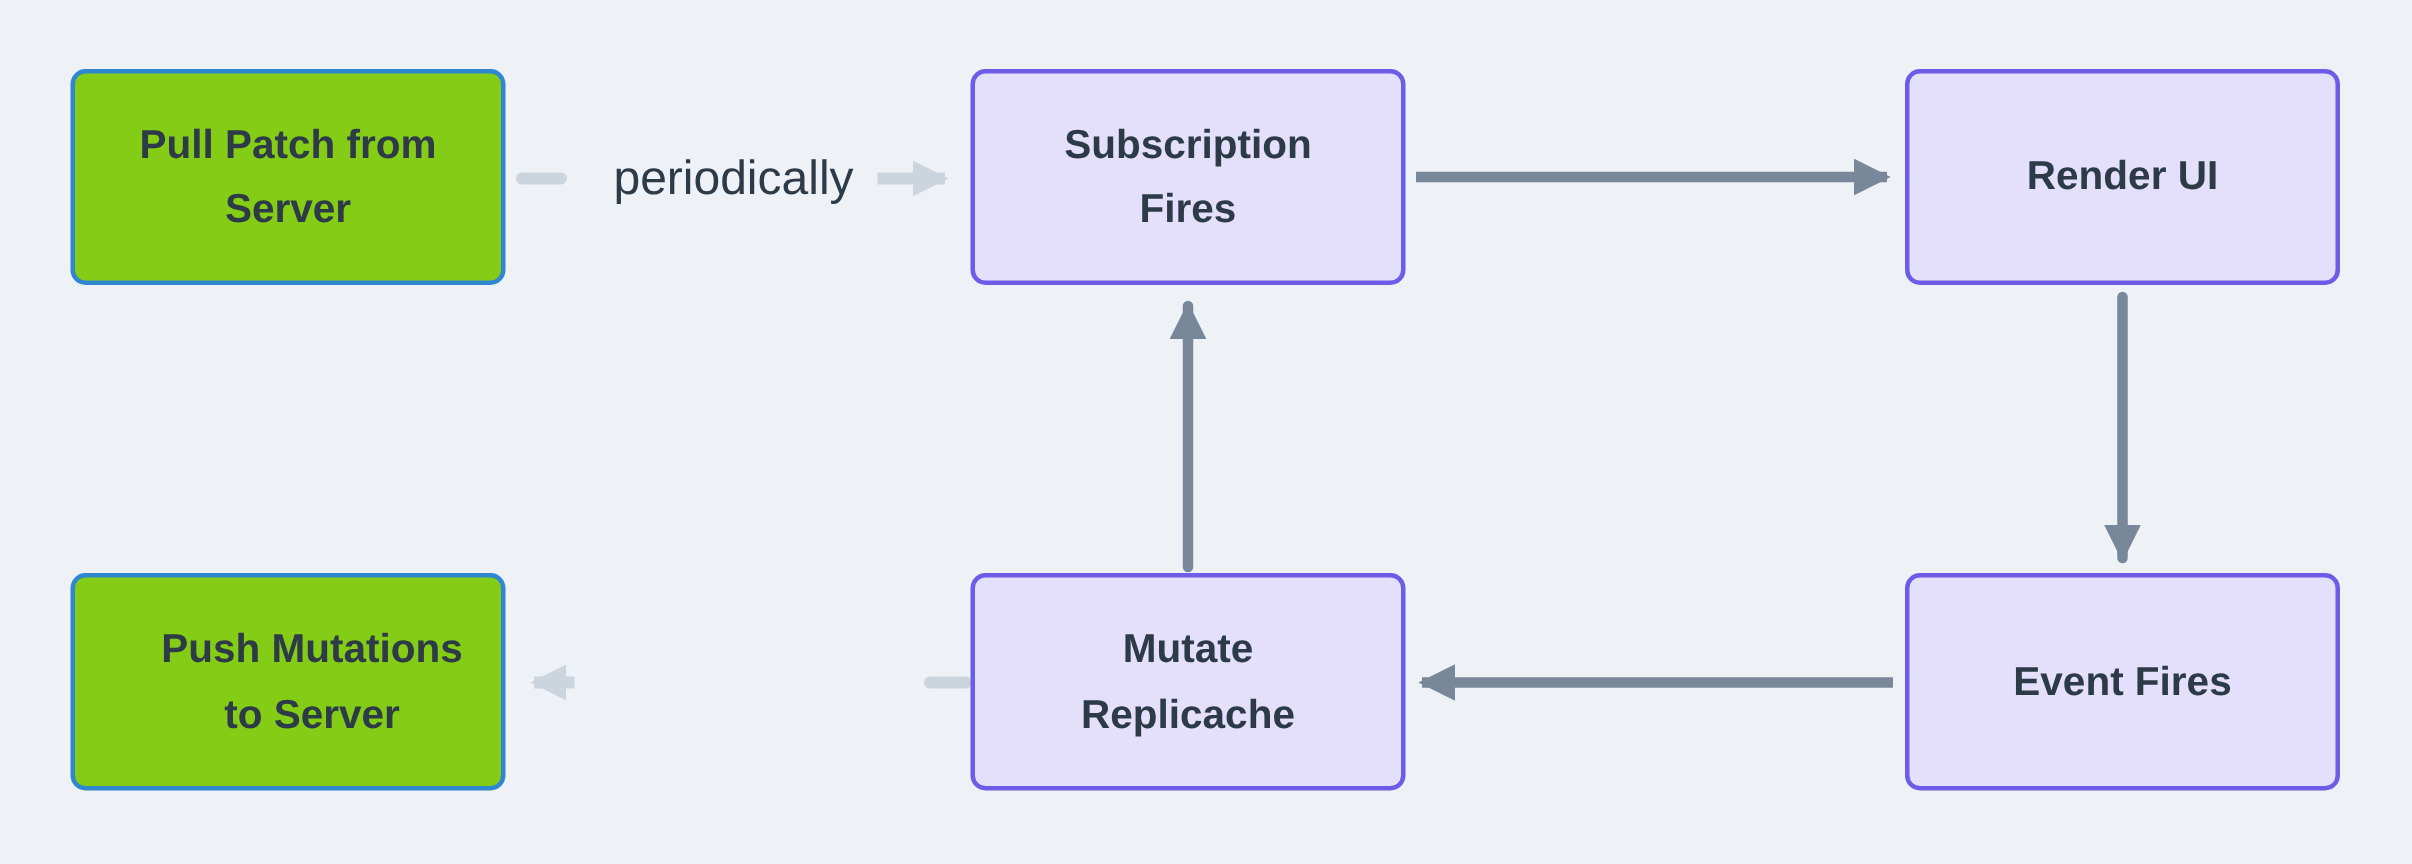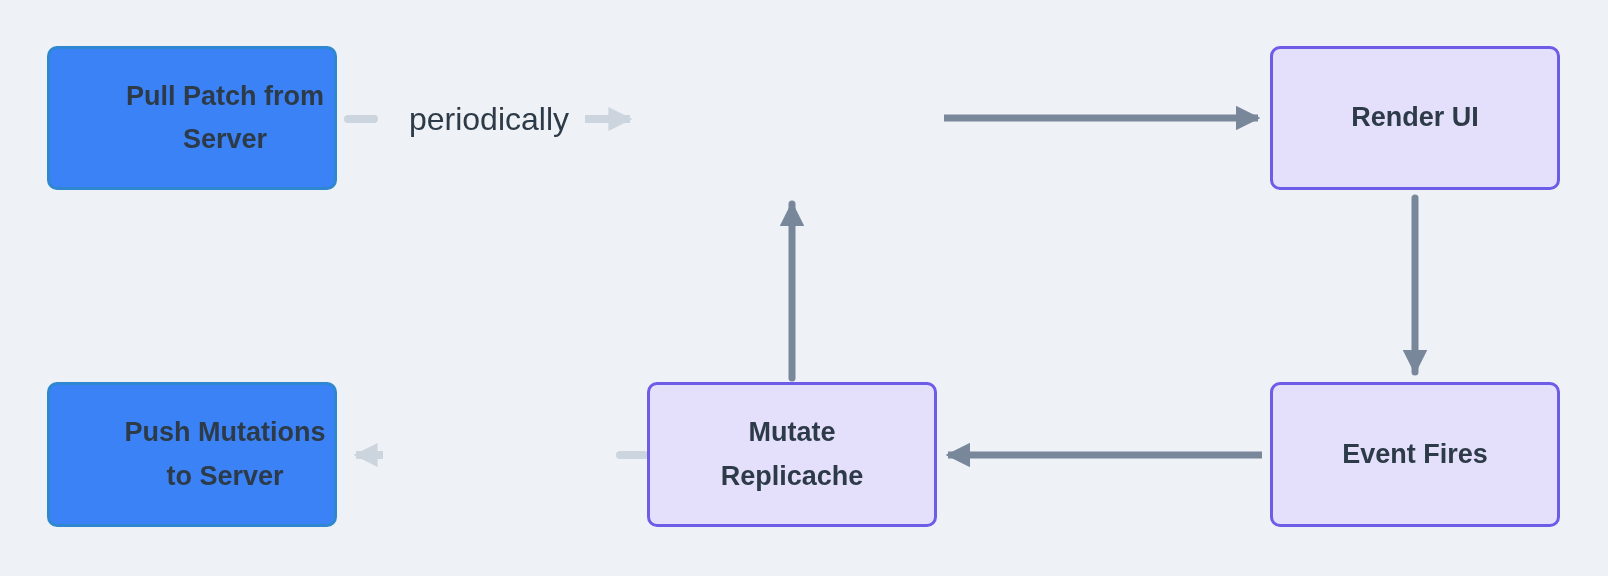--- a/index.html
+++ b/index.html
@@ -17,21 +17,21 @@
     border:3px solid;
     border-radius:10px;
     display:flex;align-items:center;justify-content:center;
     text-align:center;
     font-size:27px;
     font-weight:600;
     line-height:1.6;
     color:#2d3a47;
   }
   .node .lbl{max-width:218px;display:inline-block;}
-  .node.blue{background:#3b82f6;border-color:#2f87d0;justify-content:flex-end;}
+  .node.blue{background:#84cc16;border-color:#2f87d0;}
   .node.purple{background:#e4dffb;border-color:#6c5ce7;}
   .edge-label{
     position:absolute;
     transform:translate(-50%,-50%);
     font-size:32px;
     font-weight:400;
     color:#2d3a47;
     white-space:nowrap;
   }
 </style>
@@ -62,20 +62,23 @@
     <line x1="792" y1="378" x2="792" y2="204" stroke="#78879a" stroke-width="7" stroke-linecap="round" marker-end="url(#head-dark)"></line>
 
     <line x1="383" y1="455" x2="356" y2="455" stroke="#ccd5dd" stroke-width="8" marker-end="url(#head-light)"></line>
     <line x1="620" y1="455" x2="644" y2="455" stroke="#ccd5dd" stroke-width="8" stroke-linecap="round"></line>
   </svg>
 
   <div class="node blue" style="left:47px;top:46px;width:290px;height:144px;">
     <span class="lbl">Pull Patch from Server</span>
   </div>
 
+  <div class="node purple" style="left:647px;top:46px;width:290px;height:144px;">
+    <span class="lbl">Subscription Fires</span>
+  </div>
 
   <div class="node purple" style="left:1270px;top:46px;width:290px;height:144px;justify-content:center;">
     <span class="lbl">Render UI</span>
   </div>
 
   <div class="node blue" style="left:47px;top:382px;width:290px;height:145px;padding-left:32px;">
     <span class="lbl">Push Mutations to Server</span>
   </div>
 
   <div class="node purple" style="left:647px;top:382px;width:290px;height:145px;">

